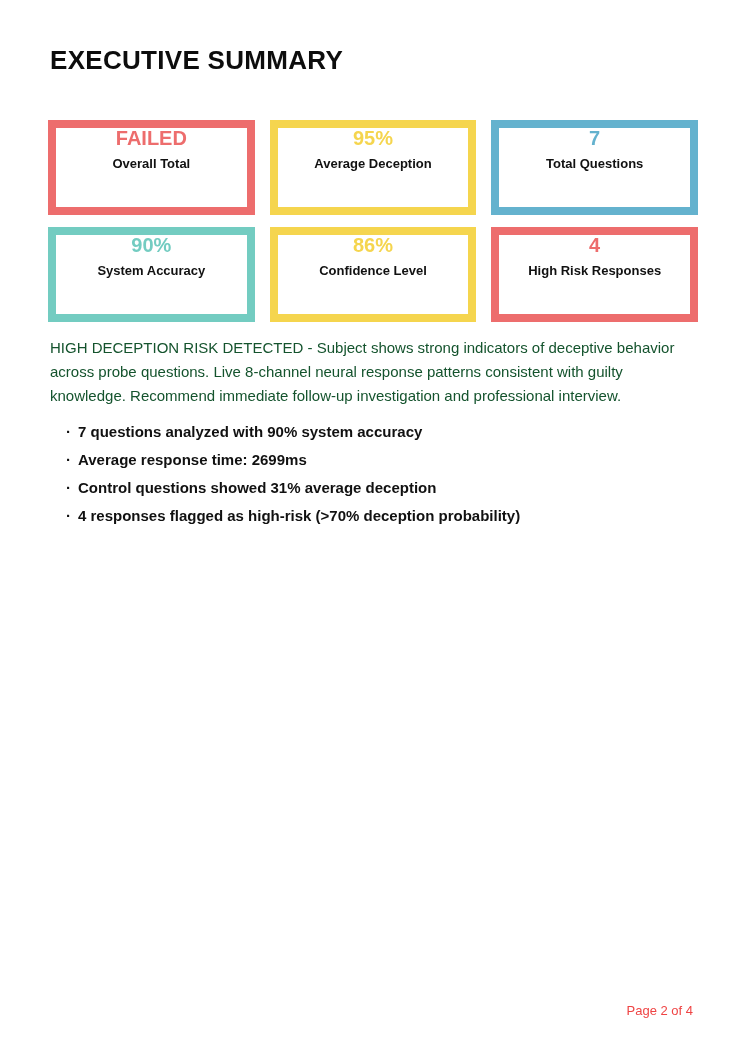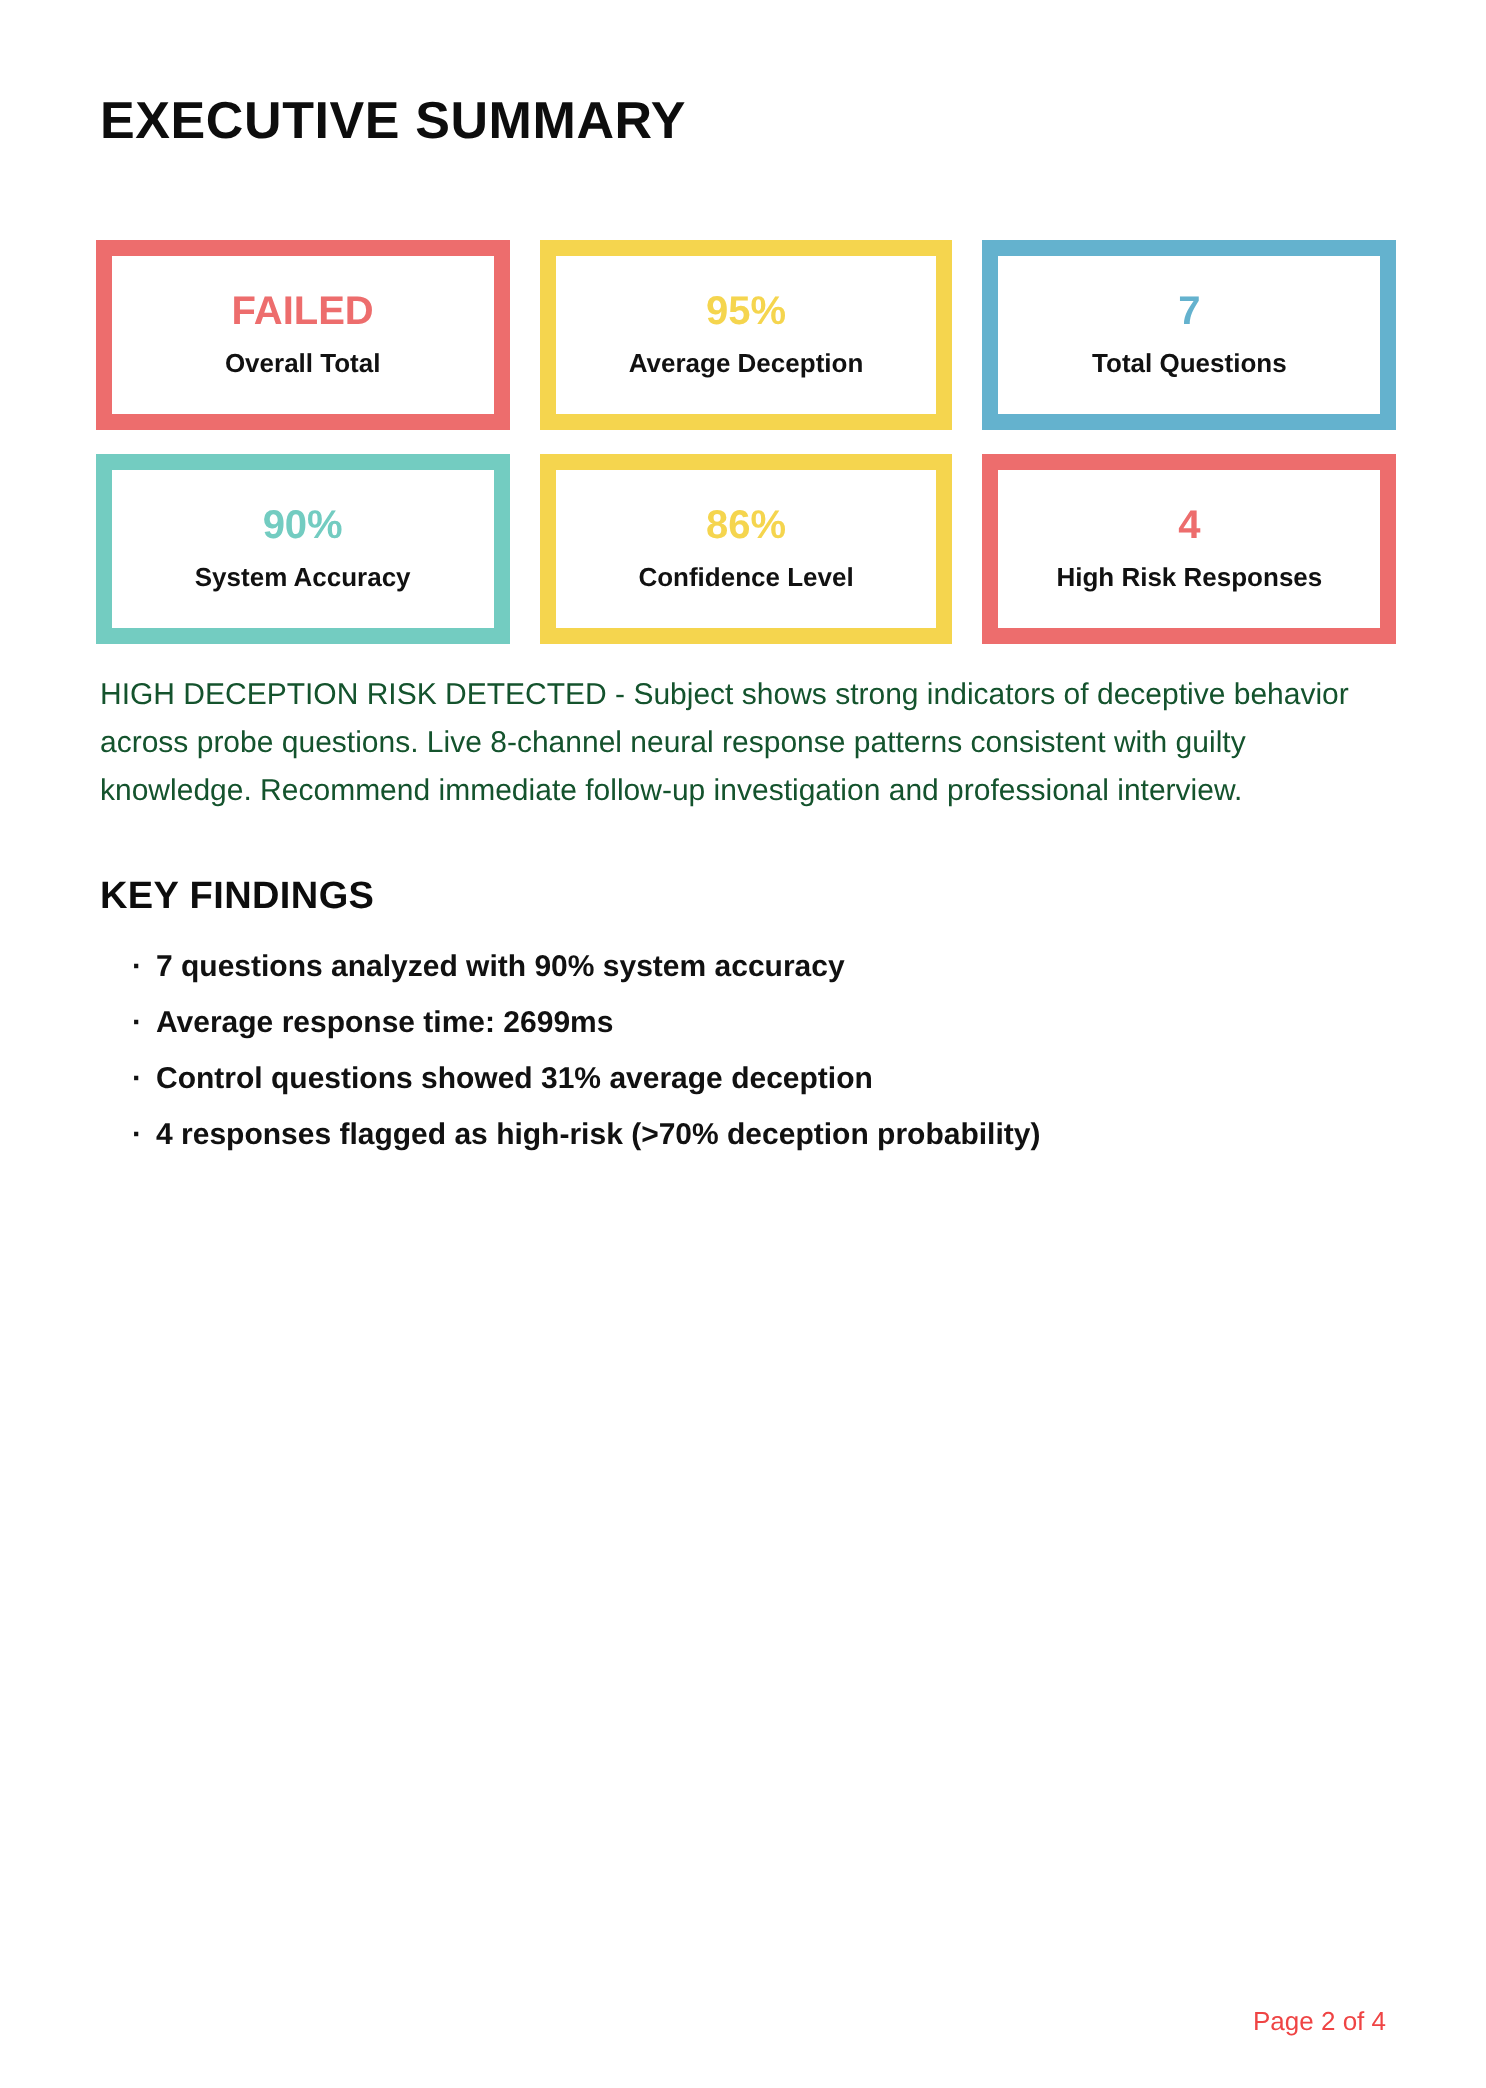--- a/index.html
+++ b/index.html
@@ -15,21 +15,21 @@
   .page-title {
     font-size:26px; font-weight:bold; line-height:1.15;
     margin:18px 0 0 2px; color:#0d0d0d; letter-spacing:0.3px;
   }
   .cards { margin-top:44px; display:flex; flex-direction:column; gap:12px; }
   .cards-row { display:flex; gap:15px; }
   .stat-card {
     flex:1; height:95px; box-sizing:border-box;
     border:8px solid var(--c);
     background:#ffffff;
-    display:flex; flex-direction:column; align-items:center; justify-content:center;
+    display:flex; flex-direction:column; align-items:center; 
     gap:9px;
   }
   .stat-value { font-size:20px; font-weight:bold; color:var(--c); line-height:1; }
   .stat-label { font-size:13px; font-weight:bold; color:#111111; line-height:1; }
   .section-heading {
     font-size:19px; font-weight:bold; line-height:22px;
     margin:52px 0 0 2px; color:#0d0d0d; letter-spacing:0.2px;
   }
   .section-heading.second { margin-top:30px; }
   .assessment-paragraph {
@@ -82,21 +82,20 @@
       </div>
       <div class="stat-card" style="--c: #ED6D6D;">
         <div class="stat-value">4</div>
         <div class="stat-label">High Risk Responses</div>
       </div>
     </div>
   </div>
 
   <p class="assessment-paragraph">HIGH DECEPTION RISK DETECTED - Subject shows strong indicators of deceptive behavior across probe questions. Live 8-channel neural response patterns consistent with guilty knowledge. Recommend immediate follow-up investigation and professional interview.</p>
 
-  <h2 class="section-heading second">KEY FINDINGS</h2>
   <ul class="findings-list">
     <li>
       <span class="bullet">·</span><span>7 questions analyzed with 90% system accuracy</span>
     </li>
     <li>
       <span class="bullet">·</span><span>Average response time: 2699ms</span>
     </li>
     <li>
       <span class="bullet">·</span><span>Control questions showed 31% average deception</span>
     </li>

